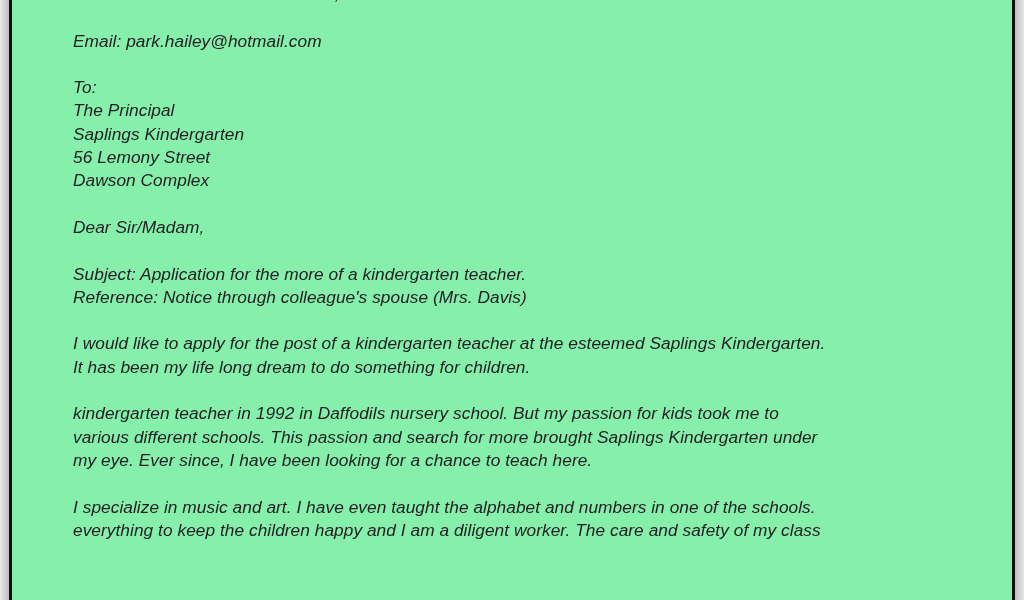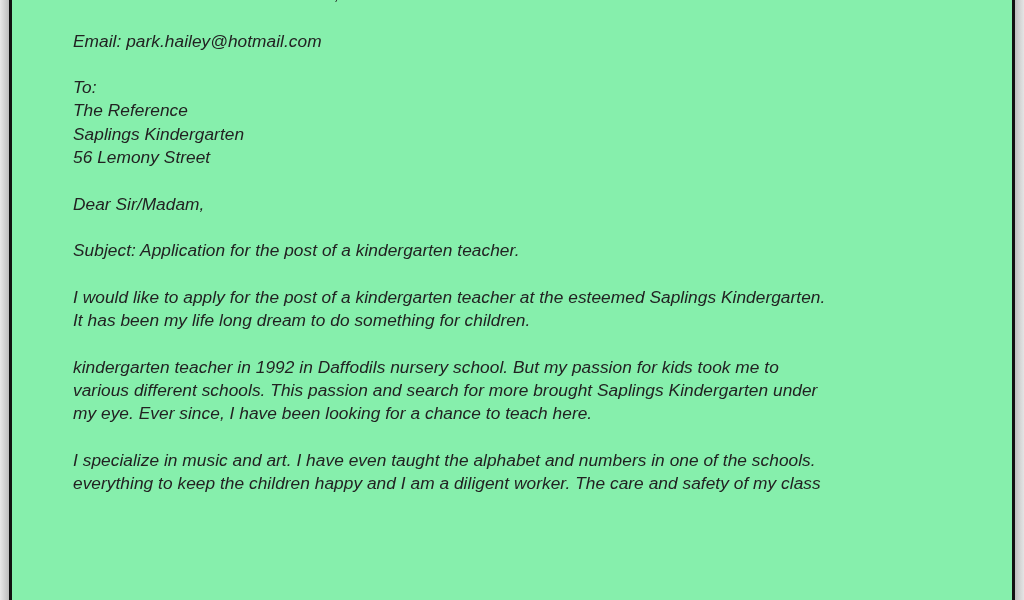--- a/index.html
+++ b/index.html
@@ -58,30 +58,32 @@
   <div class="edge-right"></div>
 
   <div class="letter">
     <span class="line">Contact Number: 0010000072010, 0010000010</span>
     <span class="gap"></span>
     <span class="line">Email: park.hailey@hotmail.com</span>
     <span class="gap"></span>
 
     <div>
       <span class="line">To:</span>
-      <span class="line">The Reference</span>
+      <span class="line">The Principal</span>
       <span class="line">Saplings Kindergarten</span>
       <span class="line">56 Lemony Street</span>
+      <span class="line">Dawson Complex</span>
     </div>
     <span class="gap"></span>
 
     <span class="line">Dear Sir/Madam,</span>
     <span class="gap"></span>
 
-    <span class="line">Subject: Application for the post of a kindergarten teacher.</span>
+    <span class="line">Subject: Application for the more of a kindergarten teacher.</span>
+    <span class="line">Reference: Notice through colleague's spouse (Mrs. Davis)</span>
     <span class="gap"></span>
 
     <div>
       <span class="line">I would like to apply for the post of a kindergarten teacher at the esteemed Saplings Kindergarten.</span>
       <span class="line">It has been my life long dream to do something for children.</span>
     </div>
     <span class="gap"></span>
 
     <div>
       <span class="line">kindergarten teacher in 1992 in Daffodils nursery school. But my passion for kids took me to</span>

